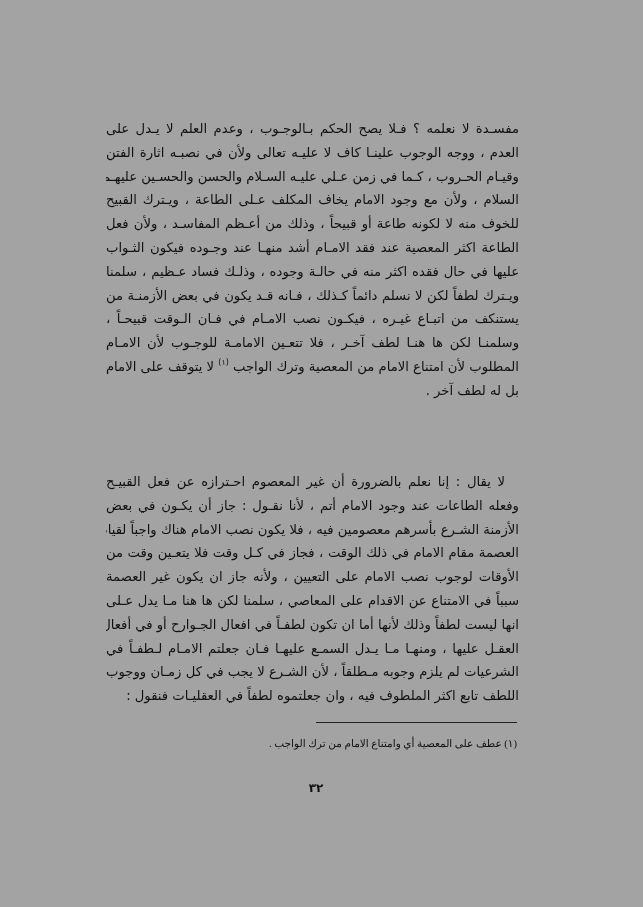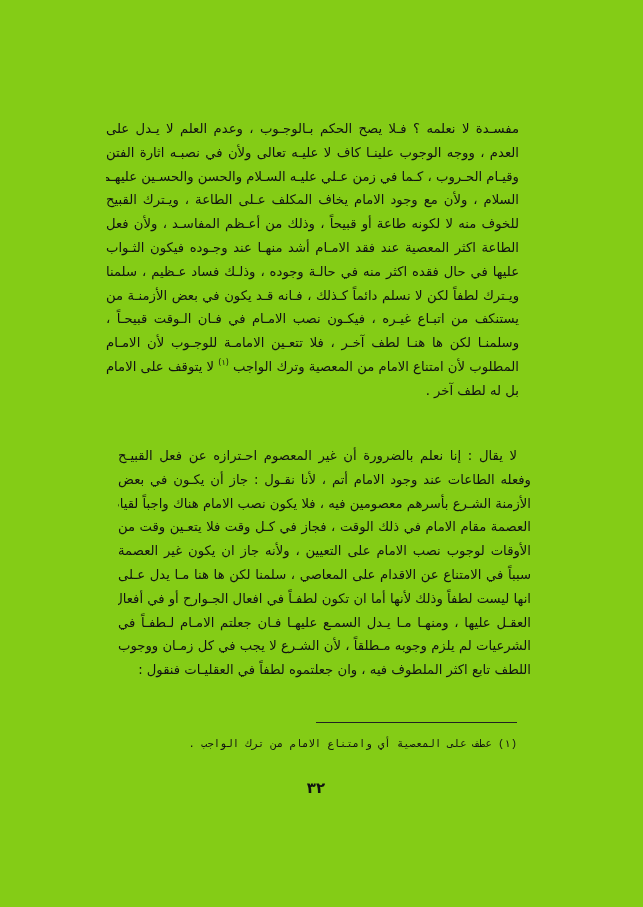--- a/index.html
+++ b/index.html
@@ -12,36 +12,36 @@
     height: 907px;
     position: relative;
     overflow: hidden;
     font-family: "DejaVu Sans", sans-serif;
     color: #111111;
   }
   .page {
     position: absolute;
     left: 0; top: 0;
     width: 643px; height: 907px;
-    background: #84cc16;
+    background: #a3a3a3;
   }
   .text-block {
     position: absolute;
     left: 106px;
     width: 413px;
     direction: rtl;
     text-align: justify;
     text-align-last: right;
     font-family: "DejaVu Sans", sans-serif;
     font-size: 13.2px;
     line-height: 23.8px;
     color: #111111;
   }
   .para-1 { top: 117px; }
-  .para-2 { top: 444px; margin-left: 12px; }
+  .para-2 { top: 470px; }
   .line {
     display: block;
     white-space: nowrap;
     text-align: justify;
     text-align-last: justify;
     overflow: hidden;
     height: 23.8px;
   }
   .line.last { text-align-last: right; }
   .line.indent { padding-right: 14px; }
@@ -57,36 +57,36 @@
     width: 201px;
     height: 0;
     border-top: 1.5px solid #222222;
   }
   .footnote {
     position: absolute;
     left: 200px;
     width: 317px;
     top: 735px;
     direction: rtl;
-    font-family: Liberation Mono, monospace;
+    font-family: Liberation Serif, serif;
     font-size: 10.5px;
     line-height: 18px;
     color: #111111;
     white-space: nowrap;
   }
   .page-number {
     position: absolute;
     left: 290px;
     width: 52px;
     top: 778px;
     text-align: center;
     direction: rtl;
     font-family: "DejaVu Sans", sans-serif;
     font-weight: bold;
-    font-size: 15px;
+    font-size: 12px;
     line-height: 20px;
     color: #111111;
   }
 </style>
 </head>
 <body>
 
 <div class="page">
 
   <div class="text-block para-1">

